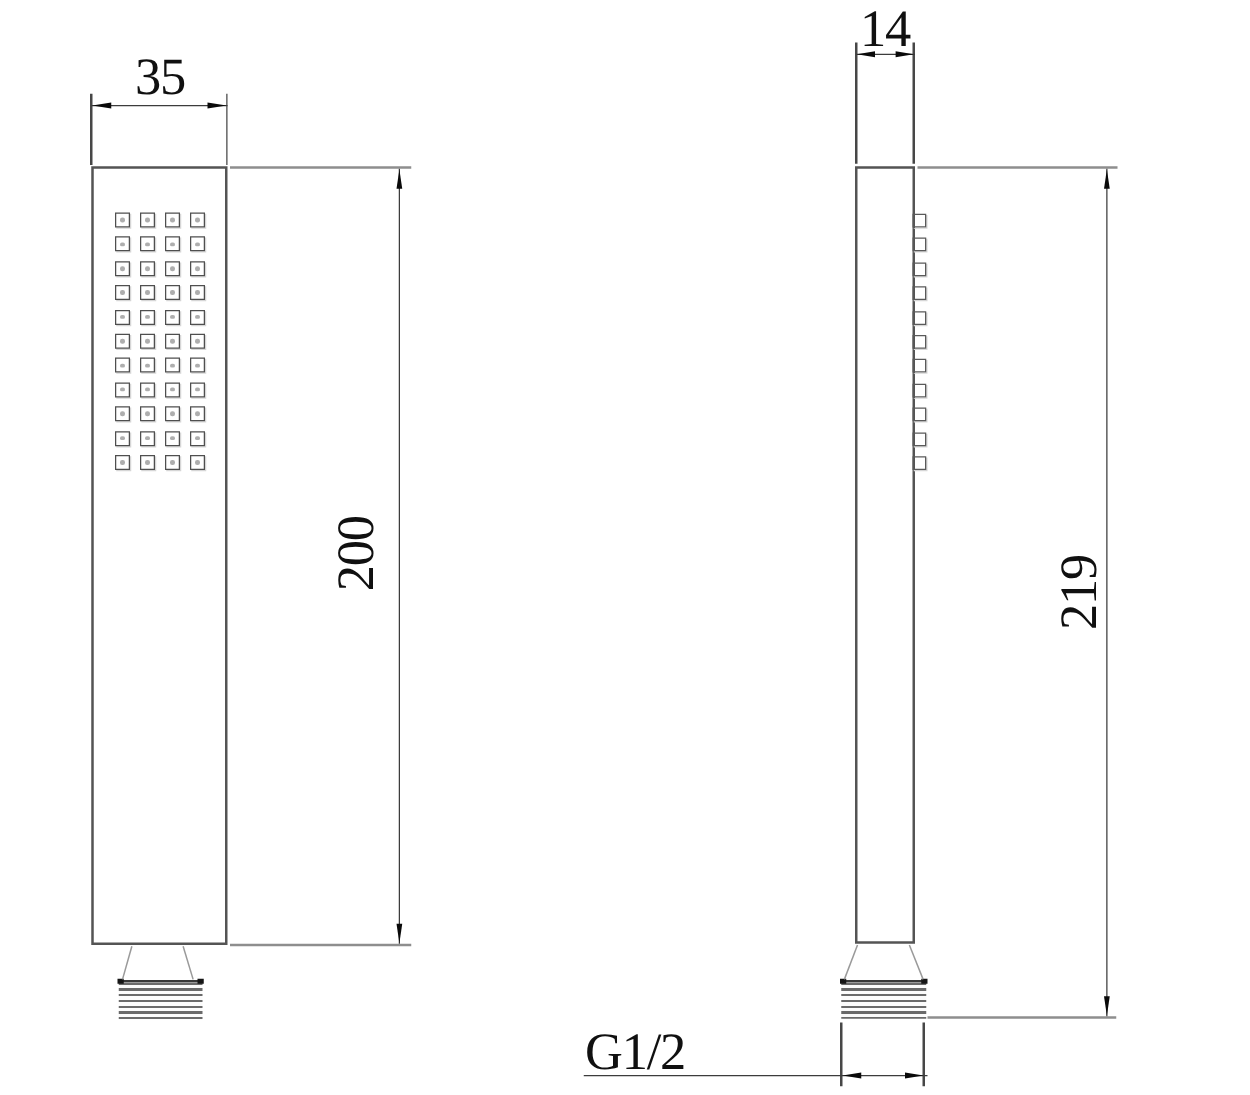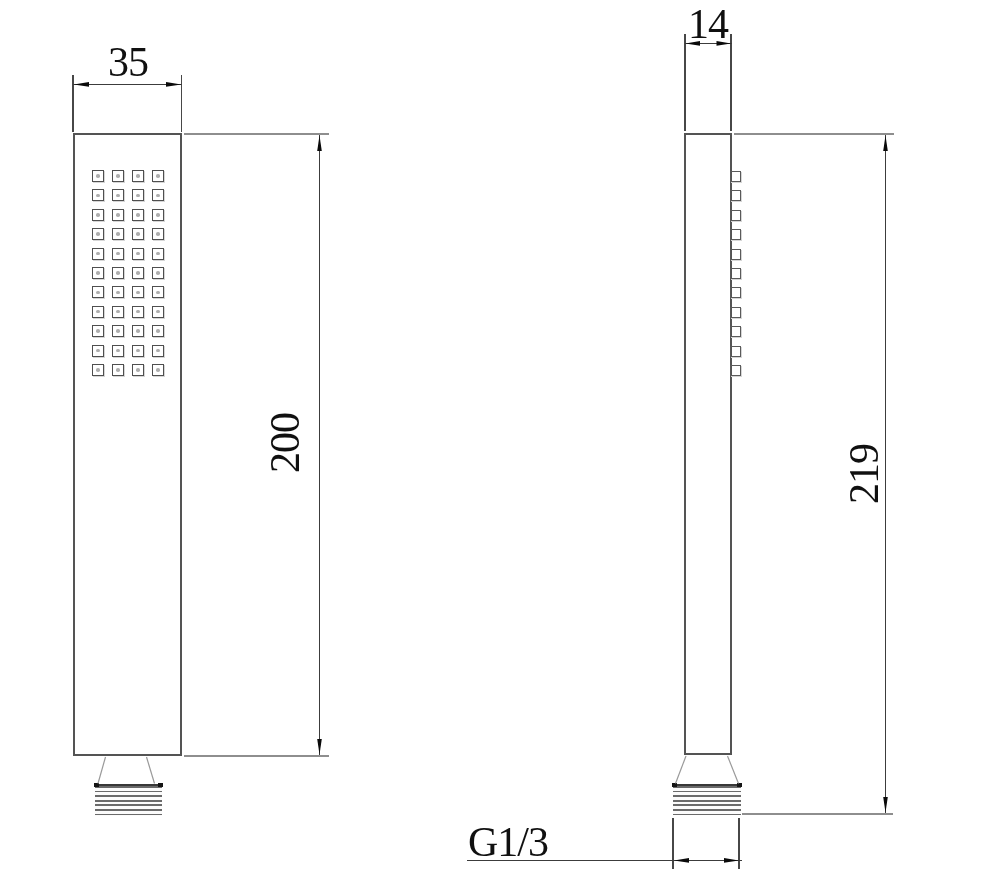--- a/index.html
+++ b/index.html
@@ -178,21 +178,21 @@
   <div class="dim-label label-15">14</div>
 
   <div class="ext-h ext-219-top"></div>
   <div class="ext-h ext-219-bot"></div>
   <div class="dim-v dim-219"></div>
   <div class="dim-label rot label-219">219</div>
 
   <div class="ext-v ext-g-l"></div>
   <div class="ext-v ext-g-r"></div>
   <div class="dim-h dim-g"></div>
-  <div class="dim-label label-g">G1/3</div>
+  <div class="dim-label label-g">G1/2</div>
 
   <svg class="overlay" viewBox="0 0 1000 876">
 
     <g stroke="#9a9a9a" stroke-width="1.2">
       <line x1="105.5" y1="757" x2="98" y2="783.5"></line>
       <line x1="146.5" y1="757" x2="154.5" y2="783.5"></line>
     </g>
 
     <g stroke="#9a9a9a" stroke-width="1.2">
       <line x1="686" y1="756" x2="675.5" y2="783.5"></line>

